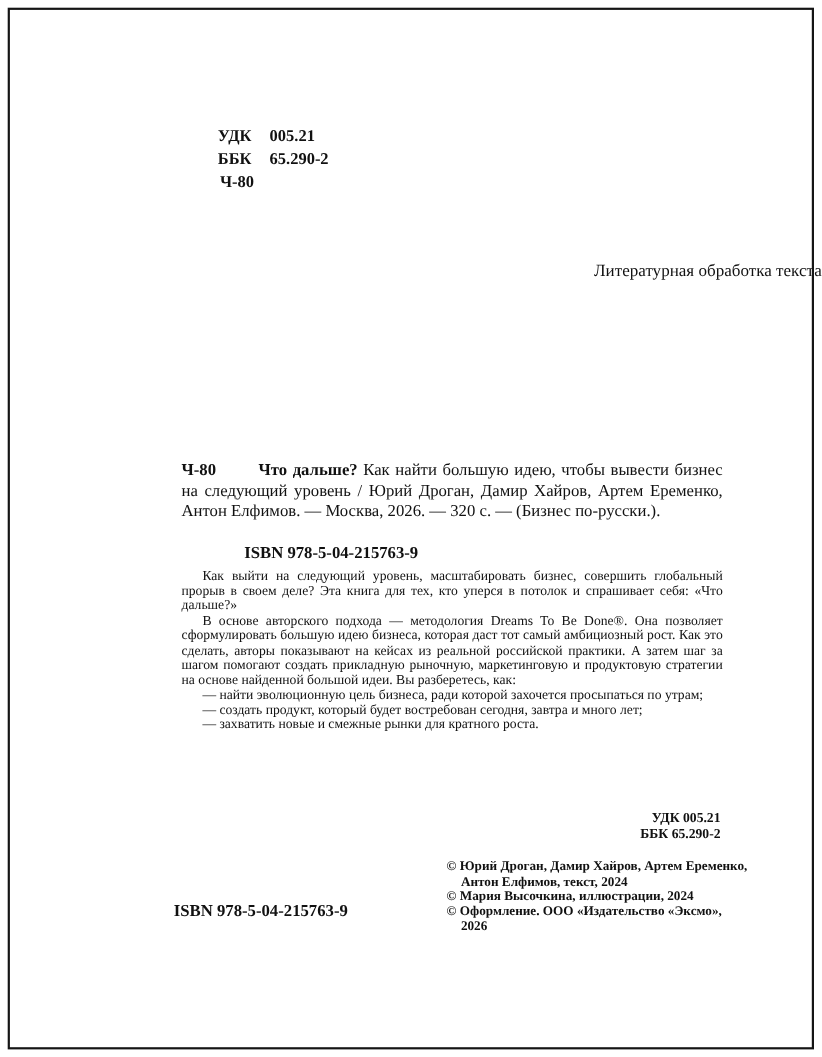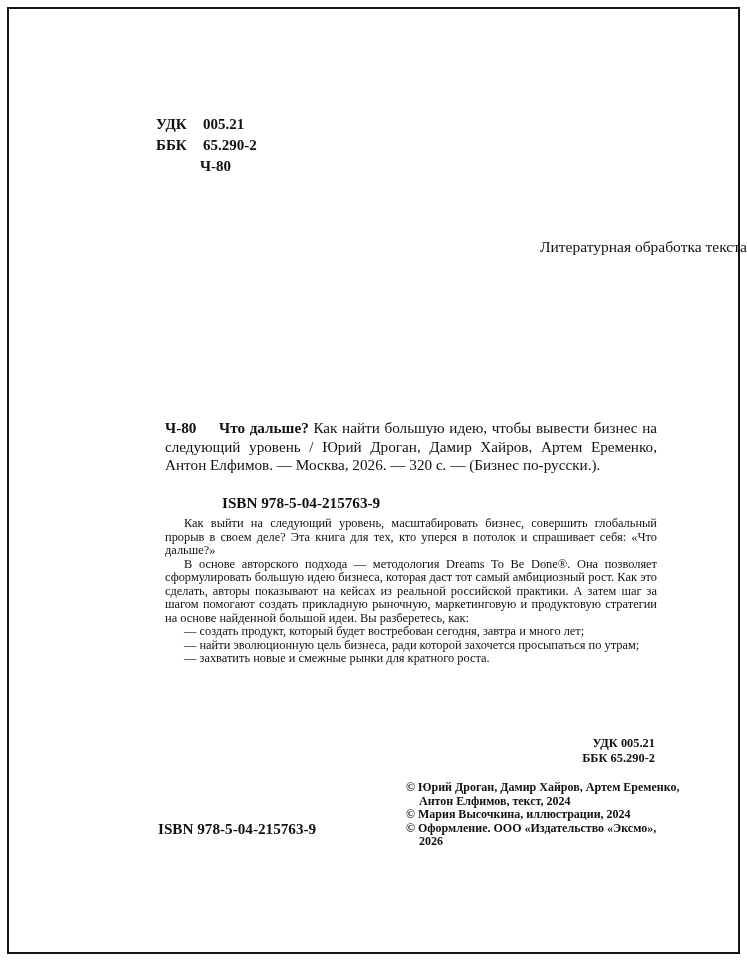--- a/index.html
+++ b/index.html
@@ -14,41 +14,41 @@
     position:absolute; left:7px; top:7px; right:7px; bottom:7px;
     border:2px solid #151515;
     pointer-events:none;
   }
 
   
   .top-meta {
     position:absolute; left:156px; top:114px;
     font-weight:bold; font-size:15px; line-height:21px;
   }
-  .meta-label { display:inline-block; width:47px; }
+  .meta-label { display:inline-block; width:47px;margin-left:42px; }
   .meta-code { margin-left:44px; }
 
   
   .editor {
     position:absolute; left:0; right:0; top:238px;
     text-align:right; font-size:15.5px; line-height:18.5px;
   }
   .italic { font-style:italic; }
 
   
   .catalog {
     position:absolute; left:165px; top:419px; width:492px;
     font-size:15.2px; line-height:18.6px;
     text-align:justify; text-indent:54px;
   }
   .catalog .code {
     position:absolute; left:0; top:0;
     font-weight:bold; text-indent:0;
   }
-  .catalog p { margin:0; display:inline;font-family:Liberation Serif, serif; }
+  .catalog p { margin:16px; display:inline;font-family:Liberation Serif, serif; }
   .bold { font-weight:bold; }
 
   .isbn-mid {
     position:absolute; left:222px; top:494px;
     font-weight:bold; font-size:15.2px;
   }
 
   
   .annotation {
     position:absolute; left:165px; top:517px; width:492px;
@@ -101,22 +101,22 @@
   <div class="catalog">
     <span class="code">Ч-80</span>
     <p><span class="bold">Что дальше?</span><span> Как найти большую идею, чтобы вывести бизнес на следующий уровень / Юрий Дроган, Дамир Хайров, Артем Еременко, Антон Елфимов. — Москва, 2026. — 320 с. — (Бизнес по-русски.).</span></p>
   </div>
 
   <div class="isbn-mid">ISBN 978-5-04-215763-9</div>
 
   <div class="annotation">
     <p class="indent">Как выйти на следующий уровень, масштабировать бизнес, совершить глобальный прорыв в своем деле? Эта книга для тех, кто уперся в потолок и спрашивает себя: «Что дальше?»</p>
     <p class="indent">В основе авторского подхода — методология Dreams To Be Done®. Она позволяет сформулировать большую идею бизнеса, которая даст тот самый амбициозный рост. Как это сделать, авторы показывают на кейсах из реальной российской практики. А затем шаг за шагом помогают создать прикладную рыночную, маркетинговую и продуктовую стратегии на основе найденной большой идеи. Вы разберетесь, как:</p>
+    <p class="indent">— найти эволюционную цель бизнеса, ради которой захочется просыпаться по утрам;</p>
     <p class="indent">— создать продукт, который будет востребован сегодня, завтра и много лет;</p>
-    <p class="indent">— найти эволюционную цель бизнеса, ради которой захочется просыпаться по утрам;</p>
     <p class="indent">— захватить новые и смежные рынки для кратного роста.</p>
   </div>
 
   <div class="udk-bottom">
     <div>УДК 005.21</div>
     <div>ББК 65.290-2</div>
   </div>
 
   <div class="copyrights">
     <p>© Юрий Дроган, Дамир Хайров, Артем Еременко, Антон Елфимов, текст, 2024</p>

